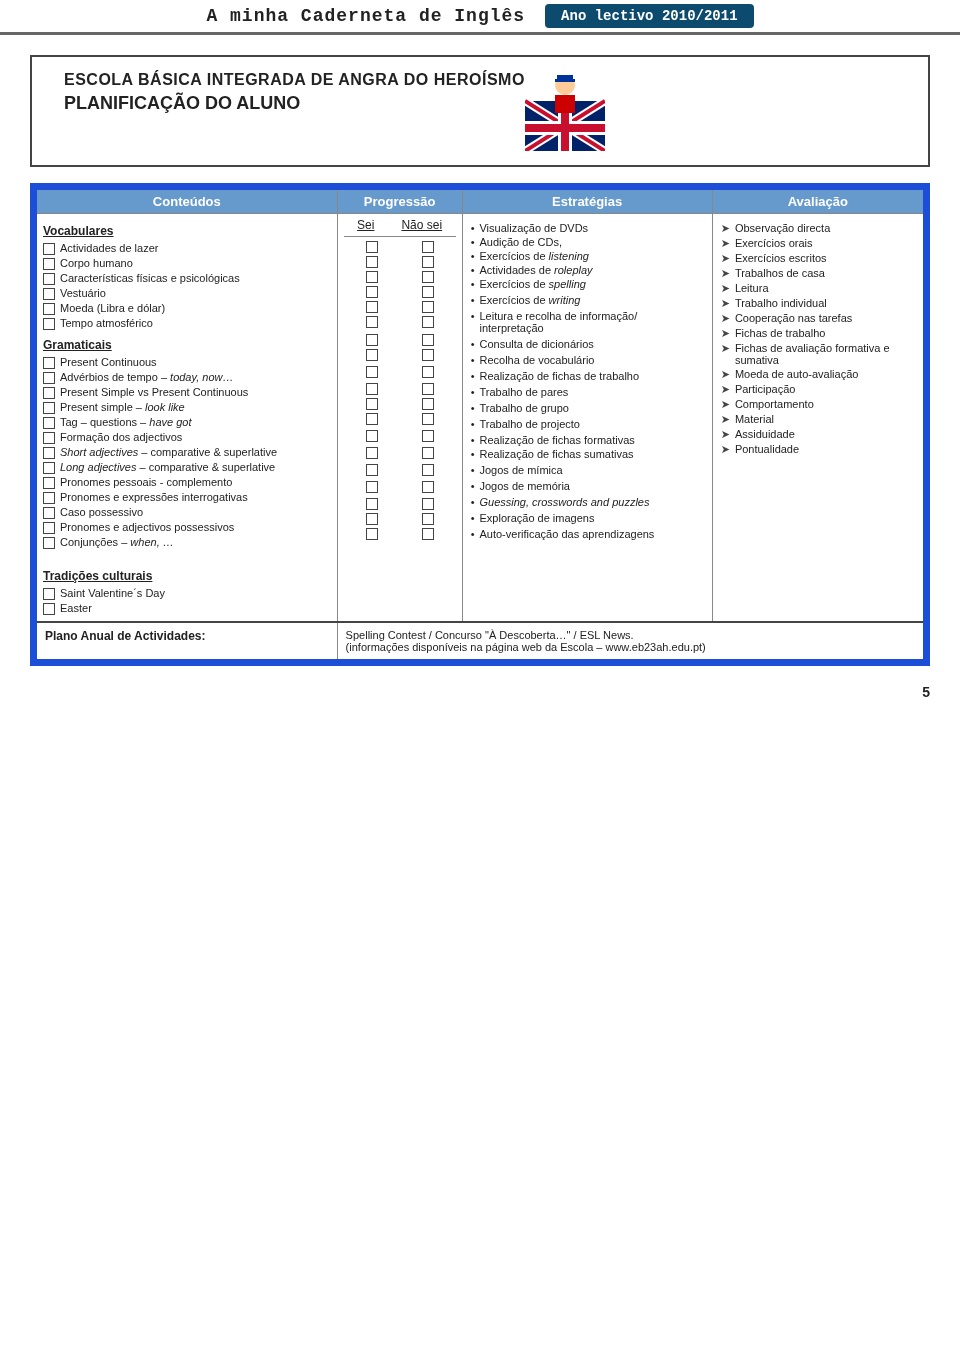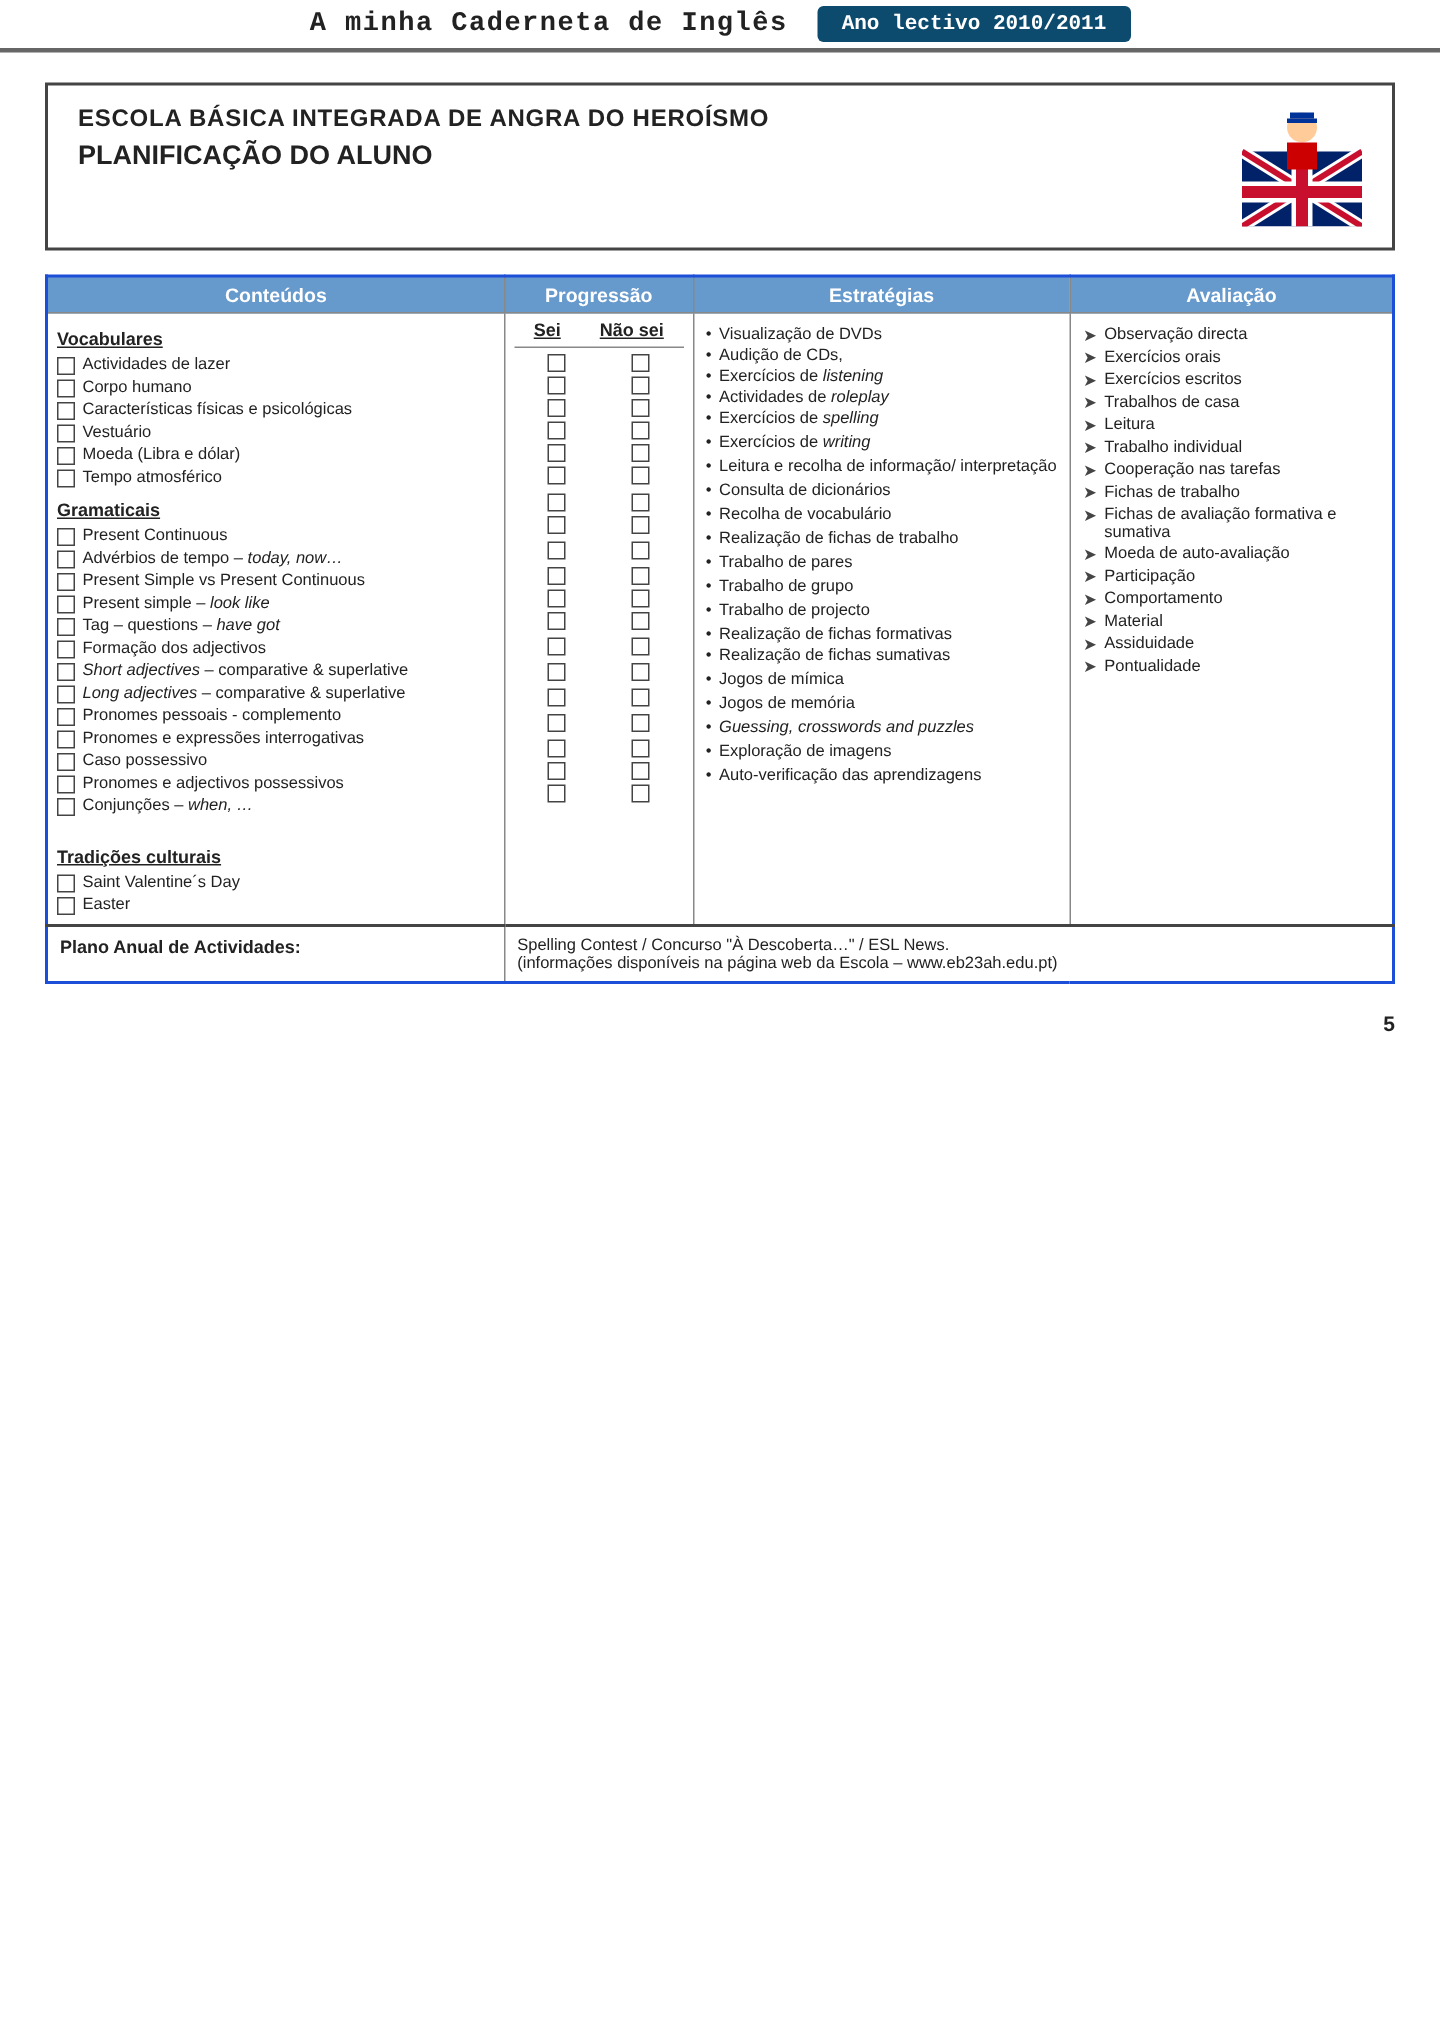--- a/index.html
+++ b/index.html
@@ -39,23 +39,23 @@
 
     
     .page {
       padding: 20px 30px 10px 30px;
     }
 
     
     .school-section {
       display: flex;
       align-items: flex-start;
-      justify-content: space-between;
+      justify-content: flex-start;
       border: 2px solid #444;
-      padding: 14px 20px;
+      padding: 14px 32px;
       margin-bottom: 16px;
     }
     .school-text h2 {
       font-size: 16px;
       font-weight: bold;
       letter-spacing: 0.5px;
     }
     .school-text h3 {
       font-size: 18px;
       font-weight: bold;
@@ -79,21 +79,21 @@
       font-size: 14px;
       font-weight: bold;
       padding: 5px;
       margin-bottom: 0;
     }
 
     
     .main-table {
       width: 100%;
       border-collapse: collapse;
-      border: 2px solid #1d4ed8;
+      border: 7px solid #1d4ed8;
     }
     .main-table th, .main-table td {
       border: 1px solid #888;
       padding: 4px 6px;
       vertical-align: top;
     }
     .col-header {
       background: #6699cc;
       color: #fff;
       text-align: center;
@@ -104,21 +104,21 @@
     .col-conteudos { width: 34%; }
     .col-progressao { width: 14%; }
     .col-estrategias { width: 28%; }
     .col-avaliacao { width: 24%; }
 
     
     .prog-sub {
       display: flex;
       justify-content: space-around;
       font-size: 12px;
-      font-weight: bold;
+      font-weight: normal;
       text-decoration: underline;
       margin-bottom: 4px;
       align-items: flex-end;
     }
 
     
     .section-heading {
       font-weight: bold;
       text-decoration: underline;
       margin: 6px 0 4px 0;

